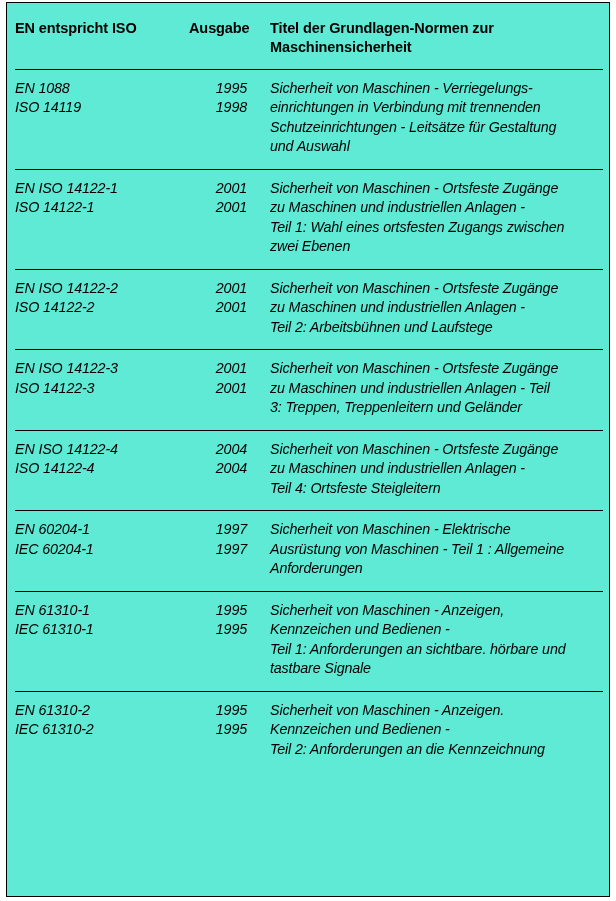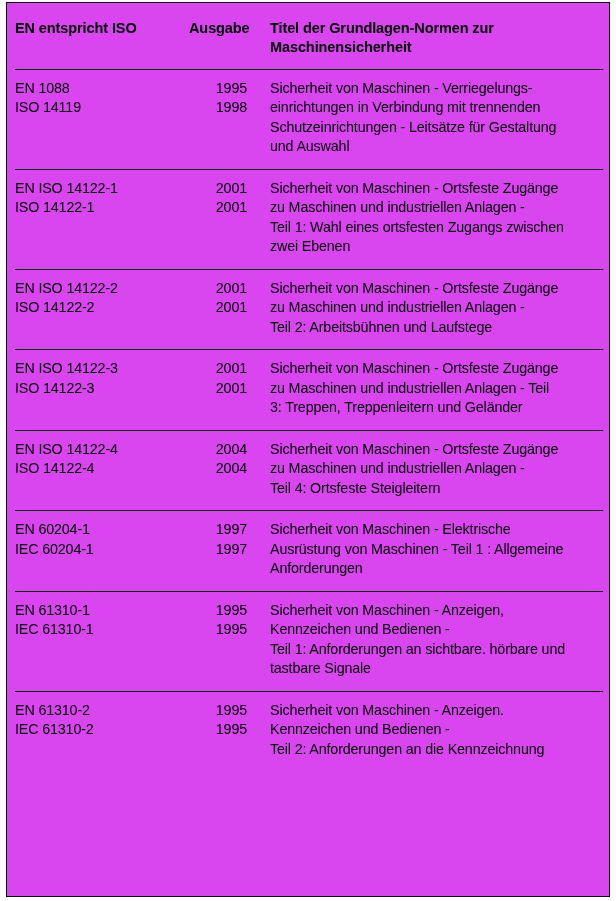--- a/index.html
+++ b/index.html
@@ -17,21 +17,21 @@
   }
 
   #table-frame {
     position: absolute;
     left: 6px;
     top: 2px;
     width: 604px;
     height: 895px;
     border: 1.5px solid #000000;
     box-sizing: border-box;
-    background: #d946ef;
+    background: #5eead4;
   }
 
   table.norms {
     position: absolute;
     left: 8px;
     top: 8px;
     width: 588px;
     border-collapse: collapse;
     table-layout: fixed;
   }
@@ -57,20 +57,21 @@
     padding-left: 11px;
   }
 
   tbody tr.data-row > td {
     border-top: 1.4px solid #000000;
     vertical-align: top;
     font-size: 14.3px;
     line-height: 1.365;
     padding: 9px 0 12px 0;
     letter-spacing: -0.15px;
+    font-style: italic;
   }
 
   td.cell-ref  { white-space: pre-line; }
   td.cell-year {
     white-space: pre-line;
     text-align: right;
     padding-right: 12px !important;
   }
   td.cell-title {
     padding-left: 11px !important;

